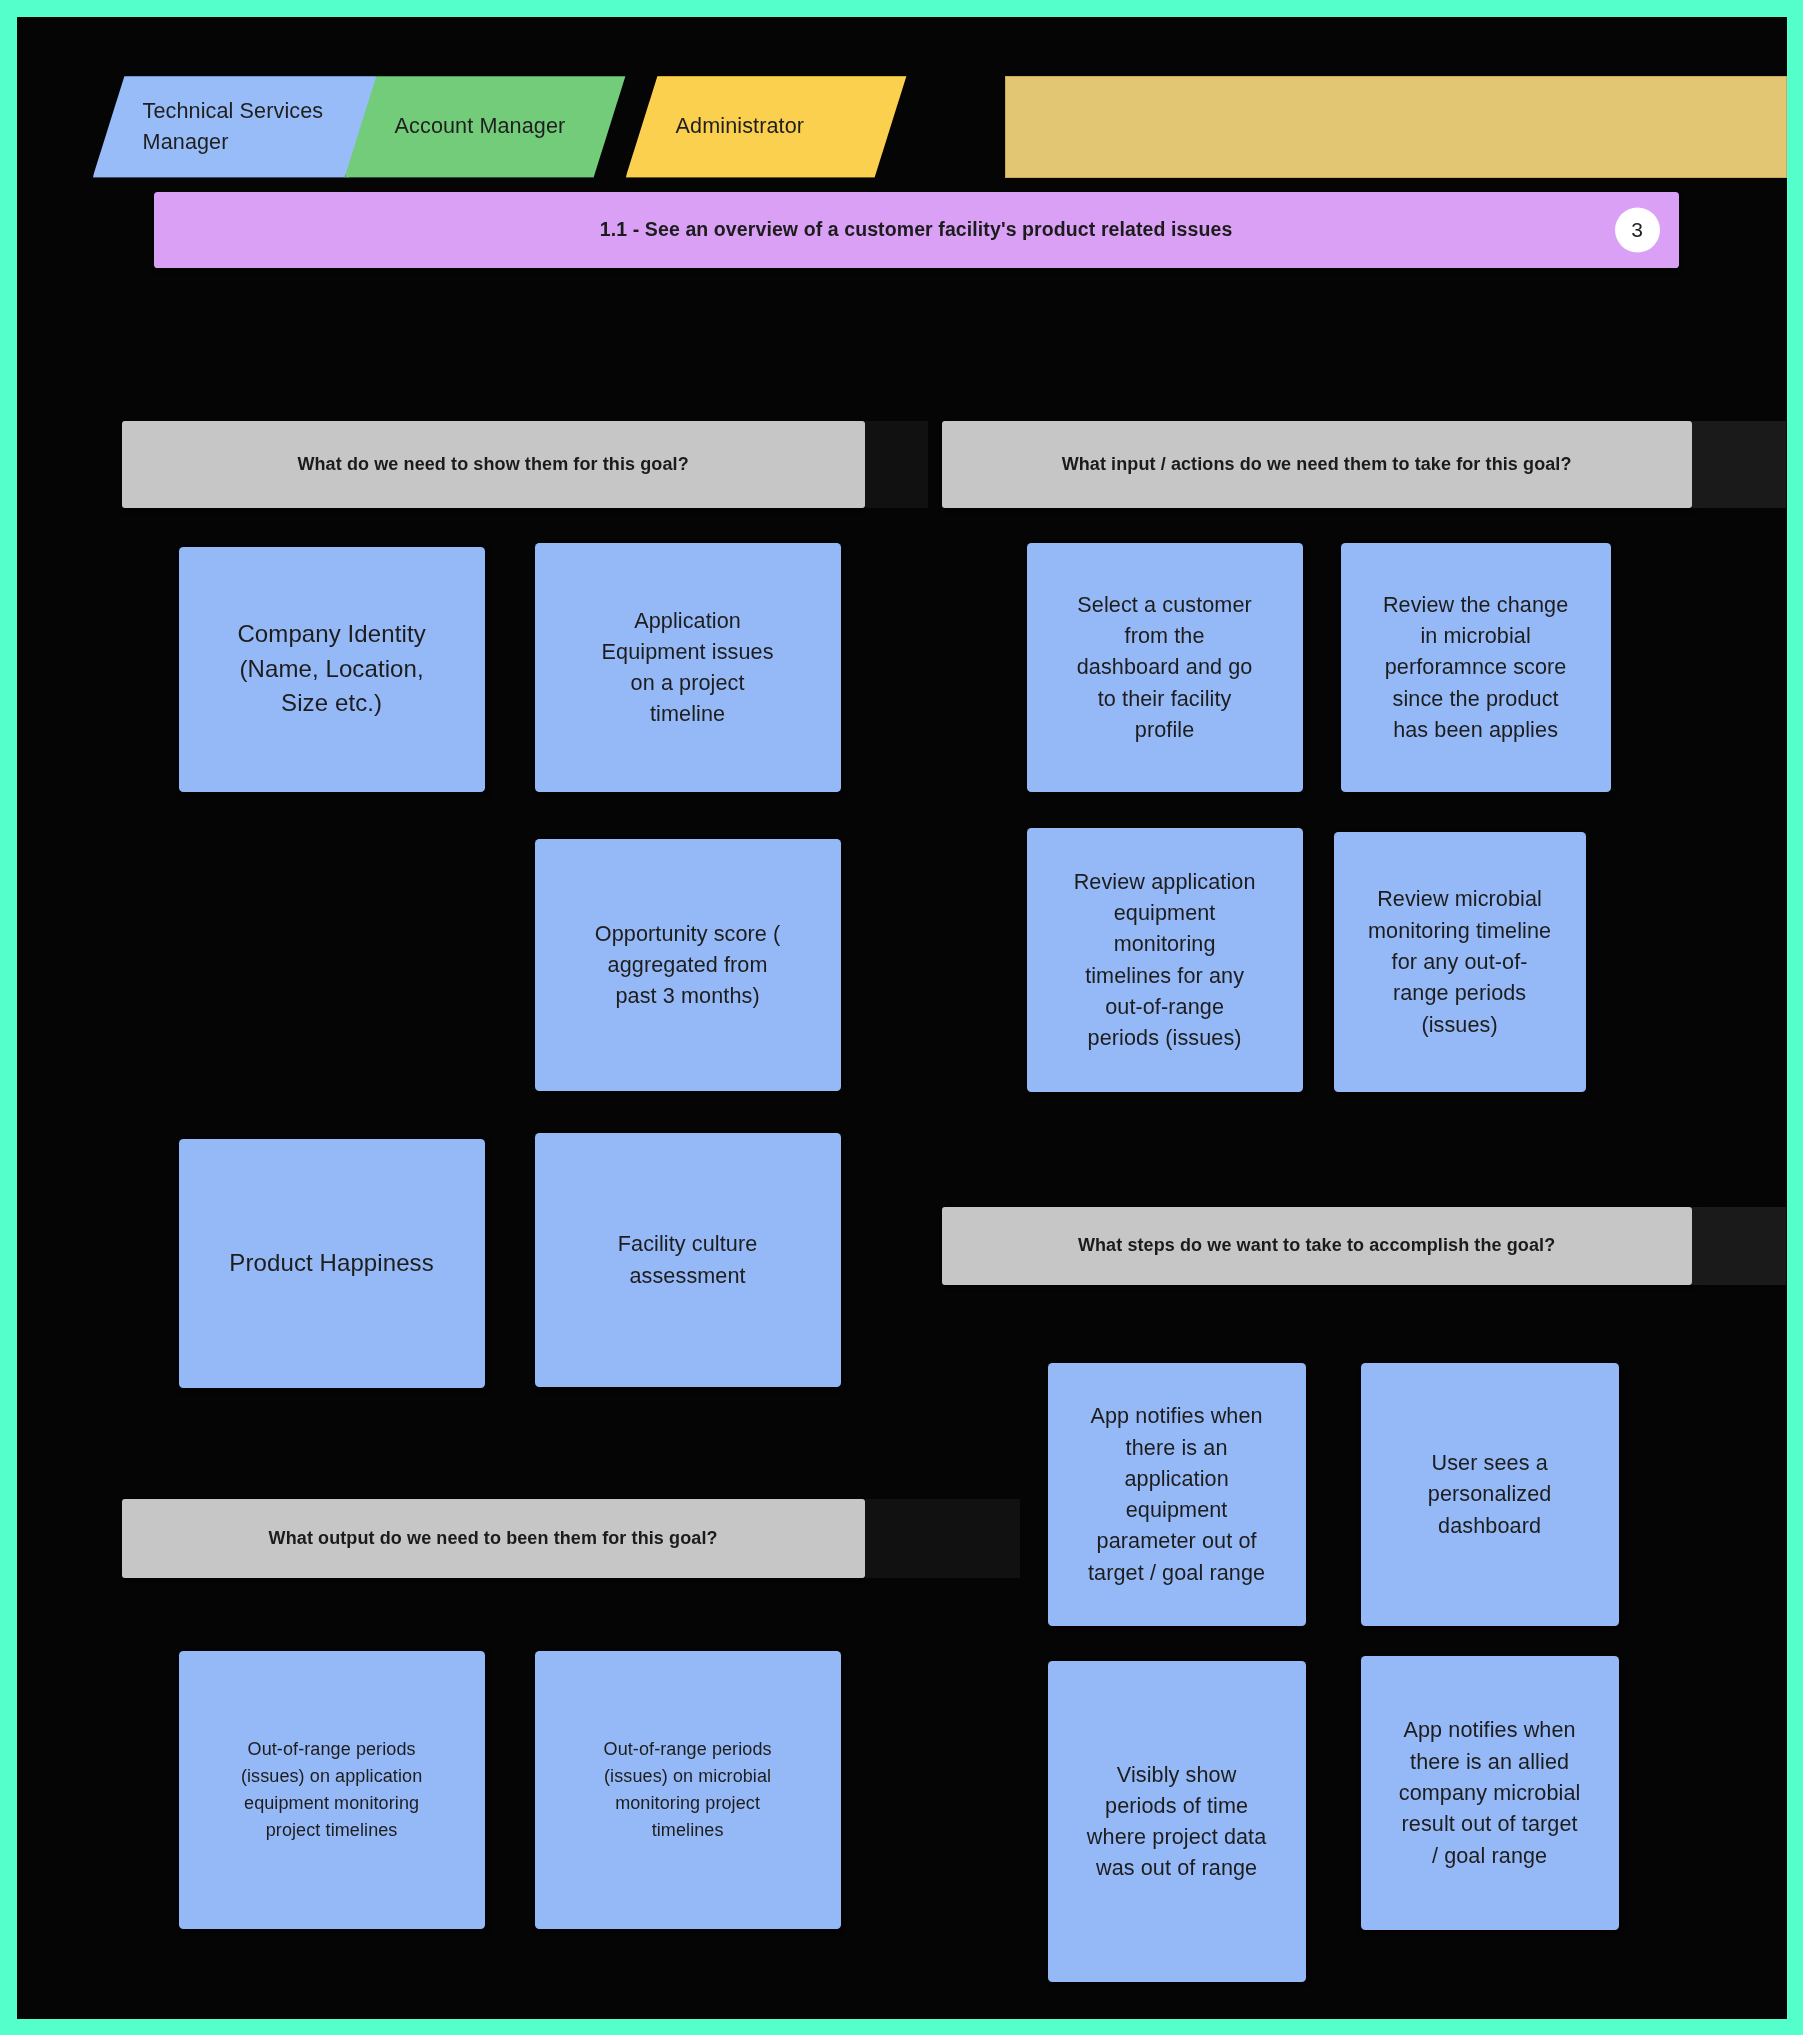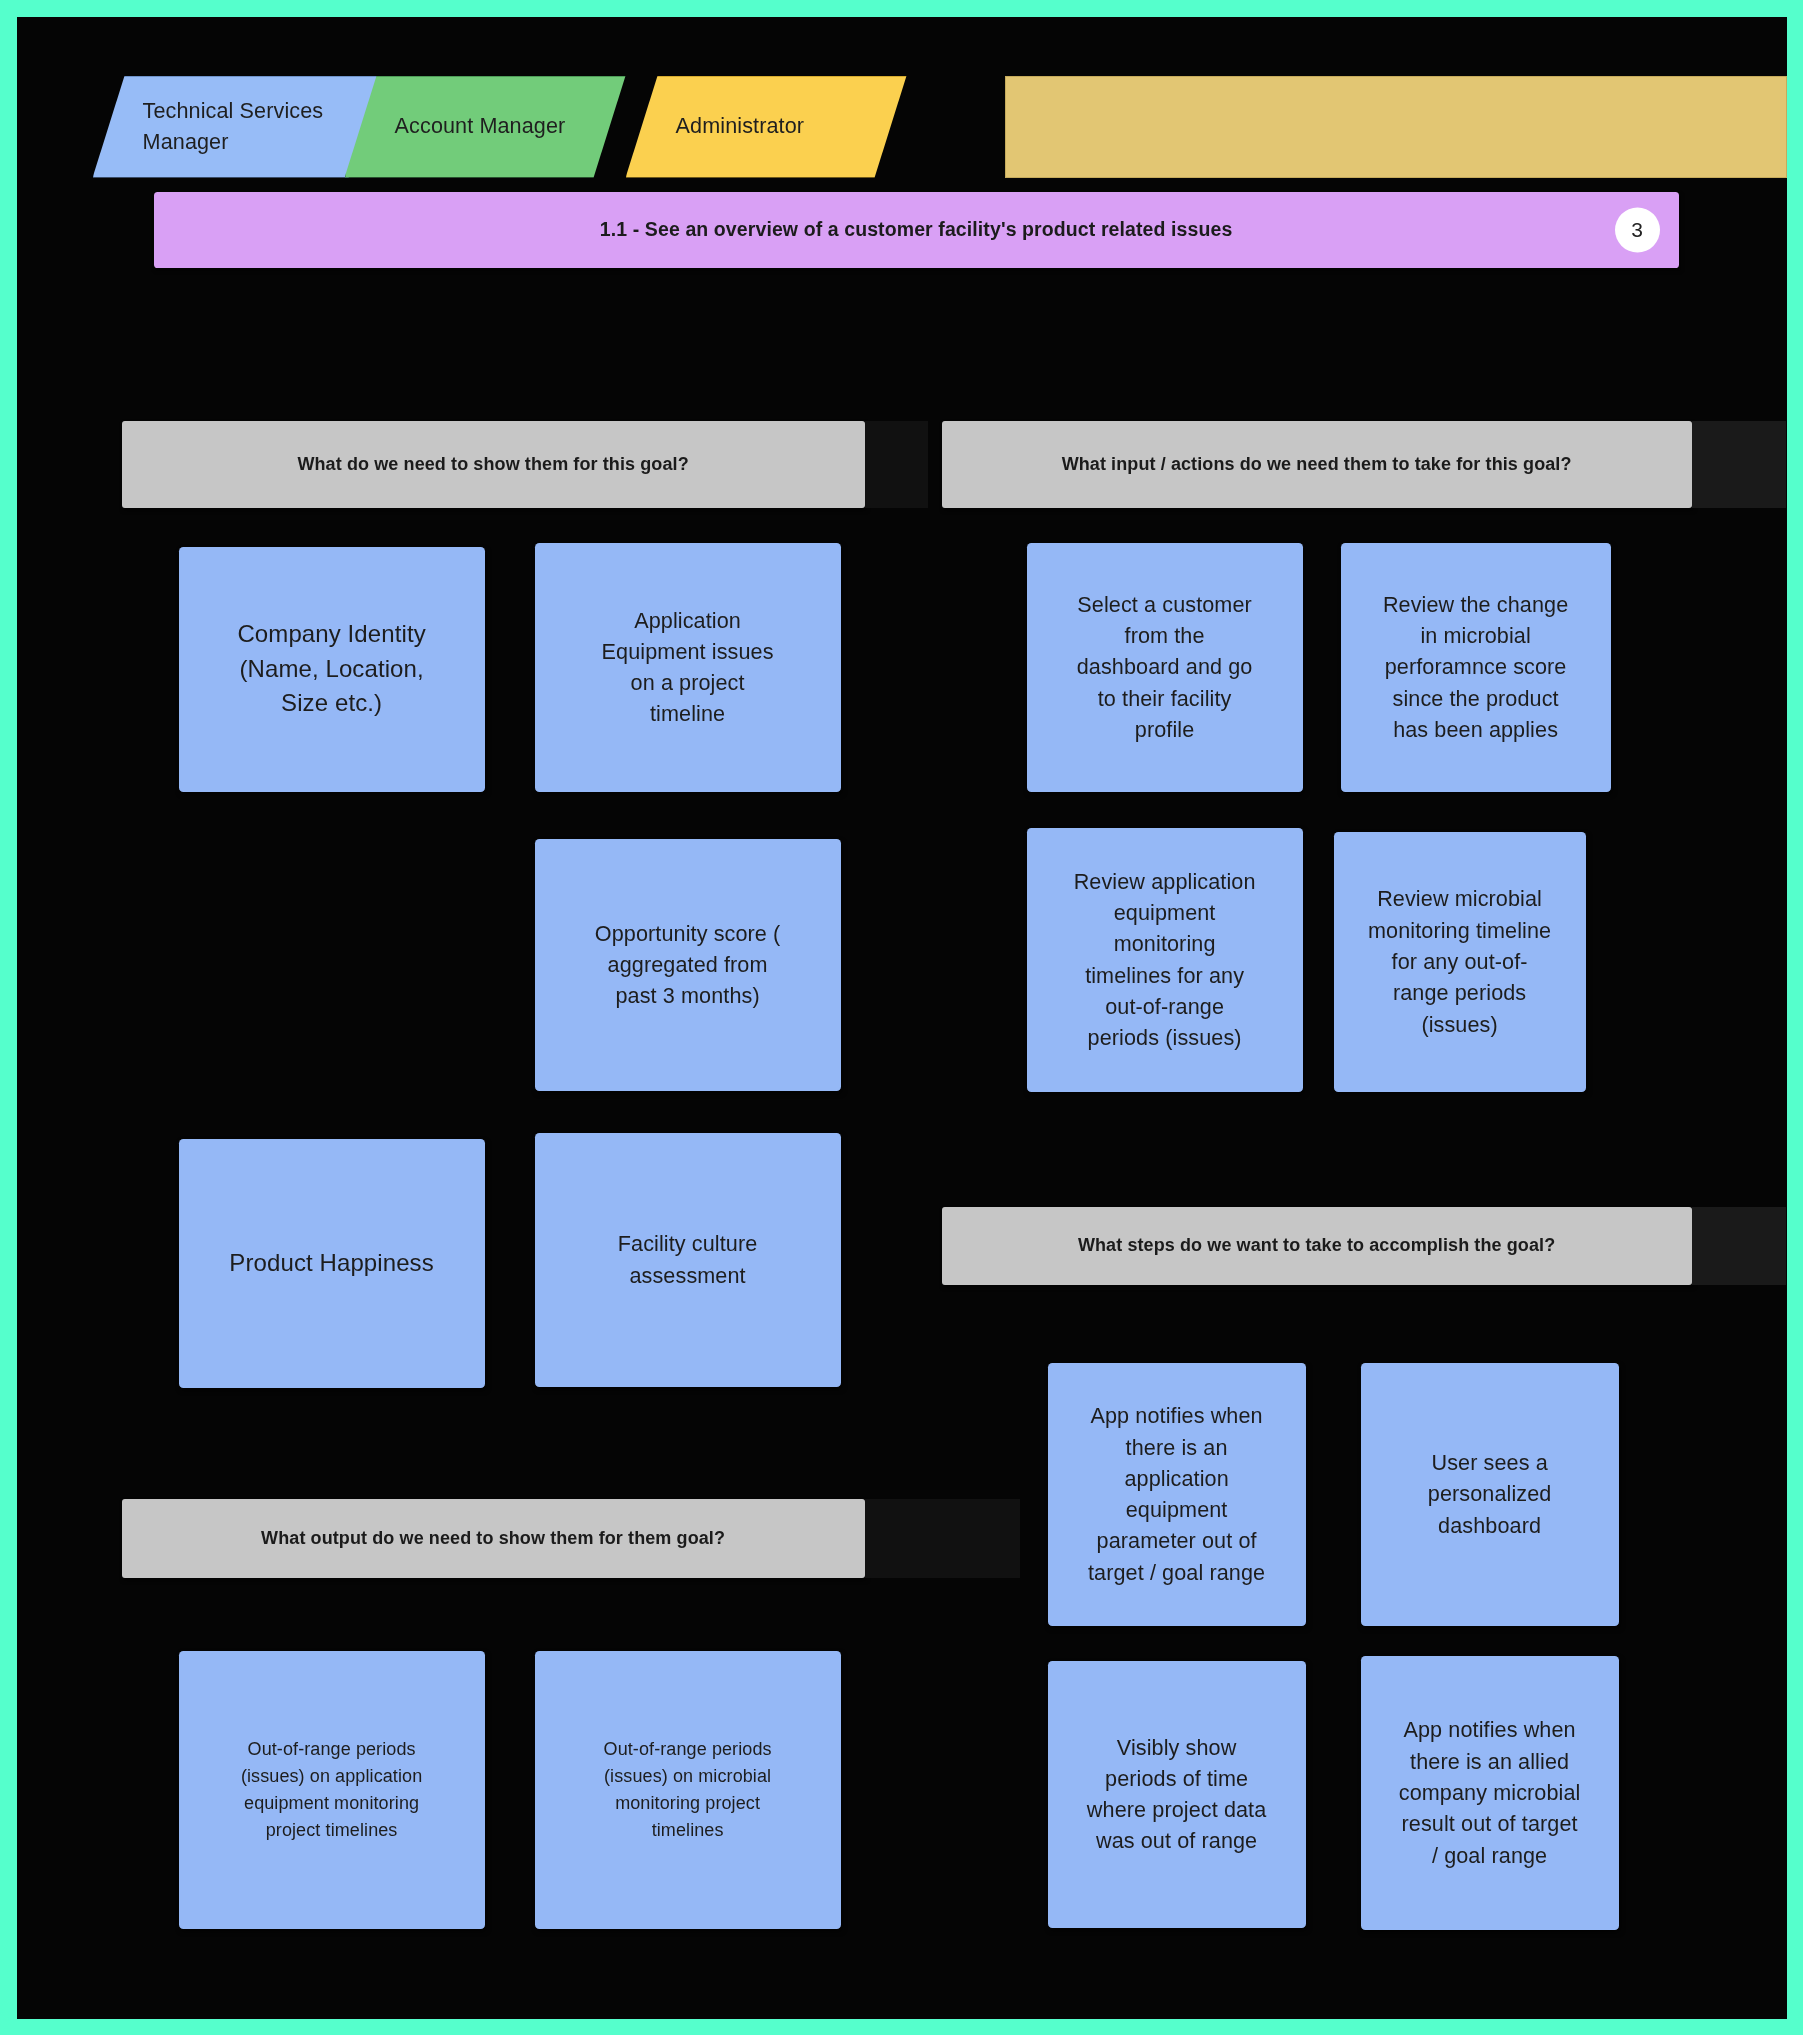--- a/index.html
+++ b/index.html
@@ -209,38 +209,38 @@
 parameter out of
 target / goal range</span>
   </div>
   <div class="card t-md" style="left:1344px;top:1346px;width:258px;height:263px;">
     <span style="white-space:pre-line;">User sees a
 personalized
 dashboard</span>
   </div>
 
   <div class="sec-head" style="left:105px;top:1482px;width:743px;height:79px;">
-    <span>What output do we need to show them for them goal?</span>
+    <span>What output do we need to been them for this goal?</span>
   </div>
   <div class="seam" style="left:848px;top:1482px;width:155px;height:79px;background:#111;"></div>
 
   <div class="card t-sm" style="left:162px;top:1634px;width:306px;height:278px;">
     <span style="white-space:pre-line;">Out-of-range periods
 (issues) on application
 equipment monitoring
 project timelines</span>
   </div>
   <div class="card t-sm" style="left:518px;top:1634px;width:306px;height:278px;">
     <span style="white-space:pre-line;">Out-of-range periods
 (issues) on microbial
 monitoring project
 timelines</span>
   </div>
 
-  <div class="card t-md" style="left:1031px;top:1644px;width:258px;height:267px;">
+  <div class="card t-md" style="left:1031px;top:1644px;width:258px;height:321px;">
     <span style="white-space:pre-line;">Visibly show
 periods of time
 where project data
 was out of range</span>
   </div>
   <div class="card t-md" style="left:1344px;top:1639px;width:258px;height:274px;">
     <span style="white-space:pre-line;">App notifies when
 there is an allied
 company microbial
 result out of target

